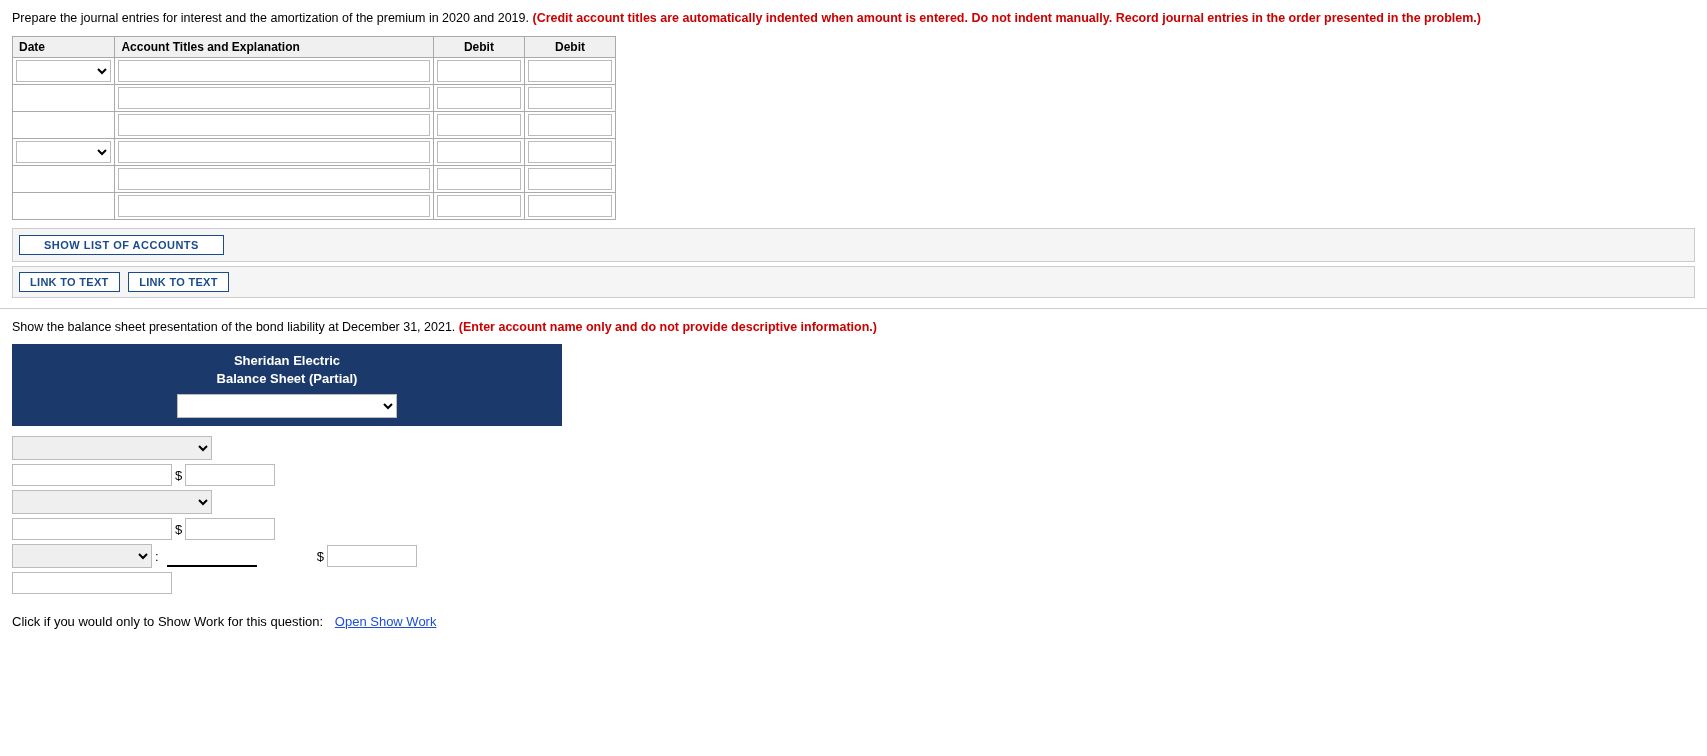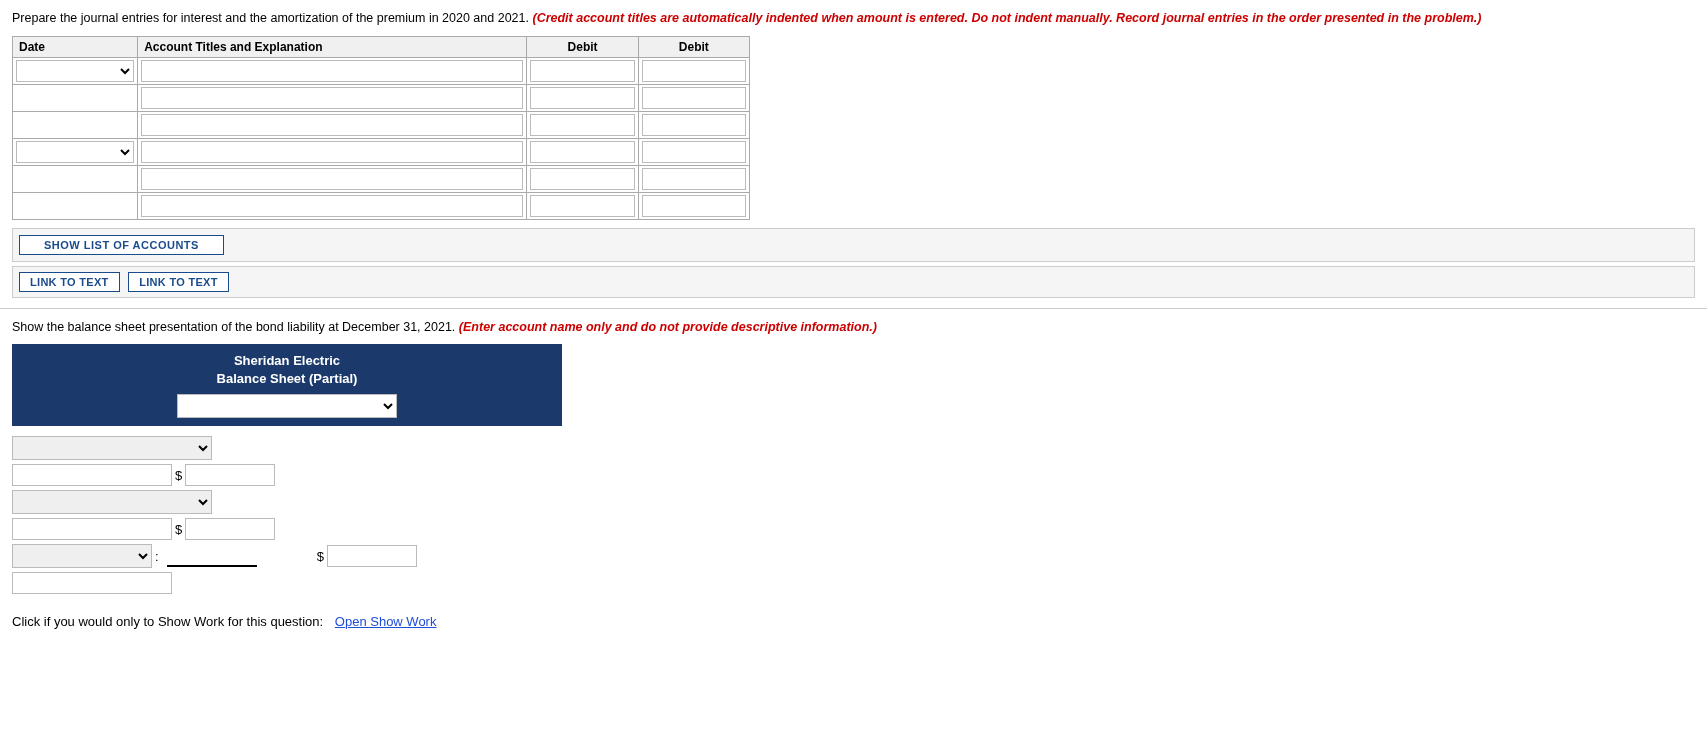--- a/index.html
+++ b/index.html
@@ -13,26 +13,25 @@
       padding: 10px 12px;
       border-bottom: 1px solid #ccc;
     }
     .instruction {
       font-size: 12.5px;
       margin-bottom: 8px;
       line-height: 1.4;
     }
     .instruction .red-italic {
       color: #cc0000;
-      font-style: italic;
       font-weight: bold;
     }
     
     .journal-table {
-      width: 738px;
+      width: 604px;
       border-collapse: collapse;
       margin-bottom: 8px;
     }
     .journal-table th {
       border: 1px solid #aaa;
       background: #f0f0f0;
       padding: 3px 6px;
       text-align: left;
       font-weight: bold;
       font-size: 12px;
@@ -173,21 +172,21 @@
       text-decoration: underline;
       cursor: pointer;
       margin-left: 8px;
     }
   </style>
 </head>
 <body>
 
 <div class="section">
   <p class="instruction">
-    <span>Prepare the journal entries for interest and the amortization of the premium in 2020 and 2021.</span>
+    <span>Prepare the journal entries for interest and the amortization of the premium in 2020 and 2019.</span>
     <span class="red-italic">(Credit account titles are automatically indented when amount is entered. Do not indent manually. Record journal entries in the order presented in the problem.)</span>
   </p>
 
   <table class="journal-table">
     <thead>
       <tr>
         <th class="date-cell">Date</th>
         <th class="account-cell">Account Titles and Explanation</th>
         <th class="debit-cell center">Debit</th>
         <th class="credit-cell center">Debit</th>

